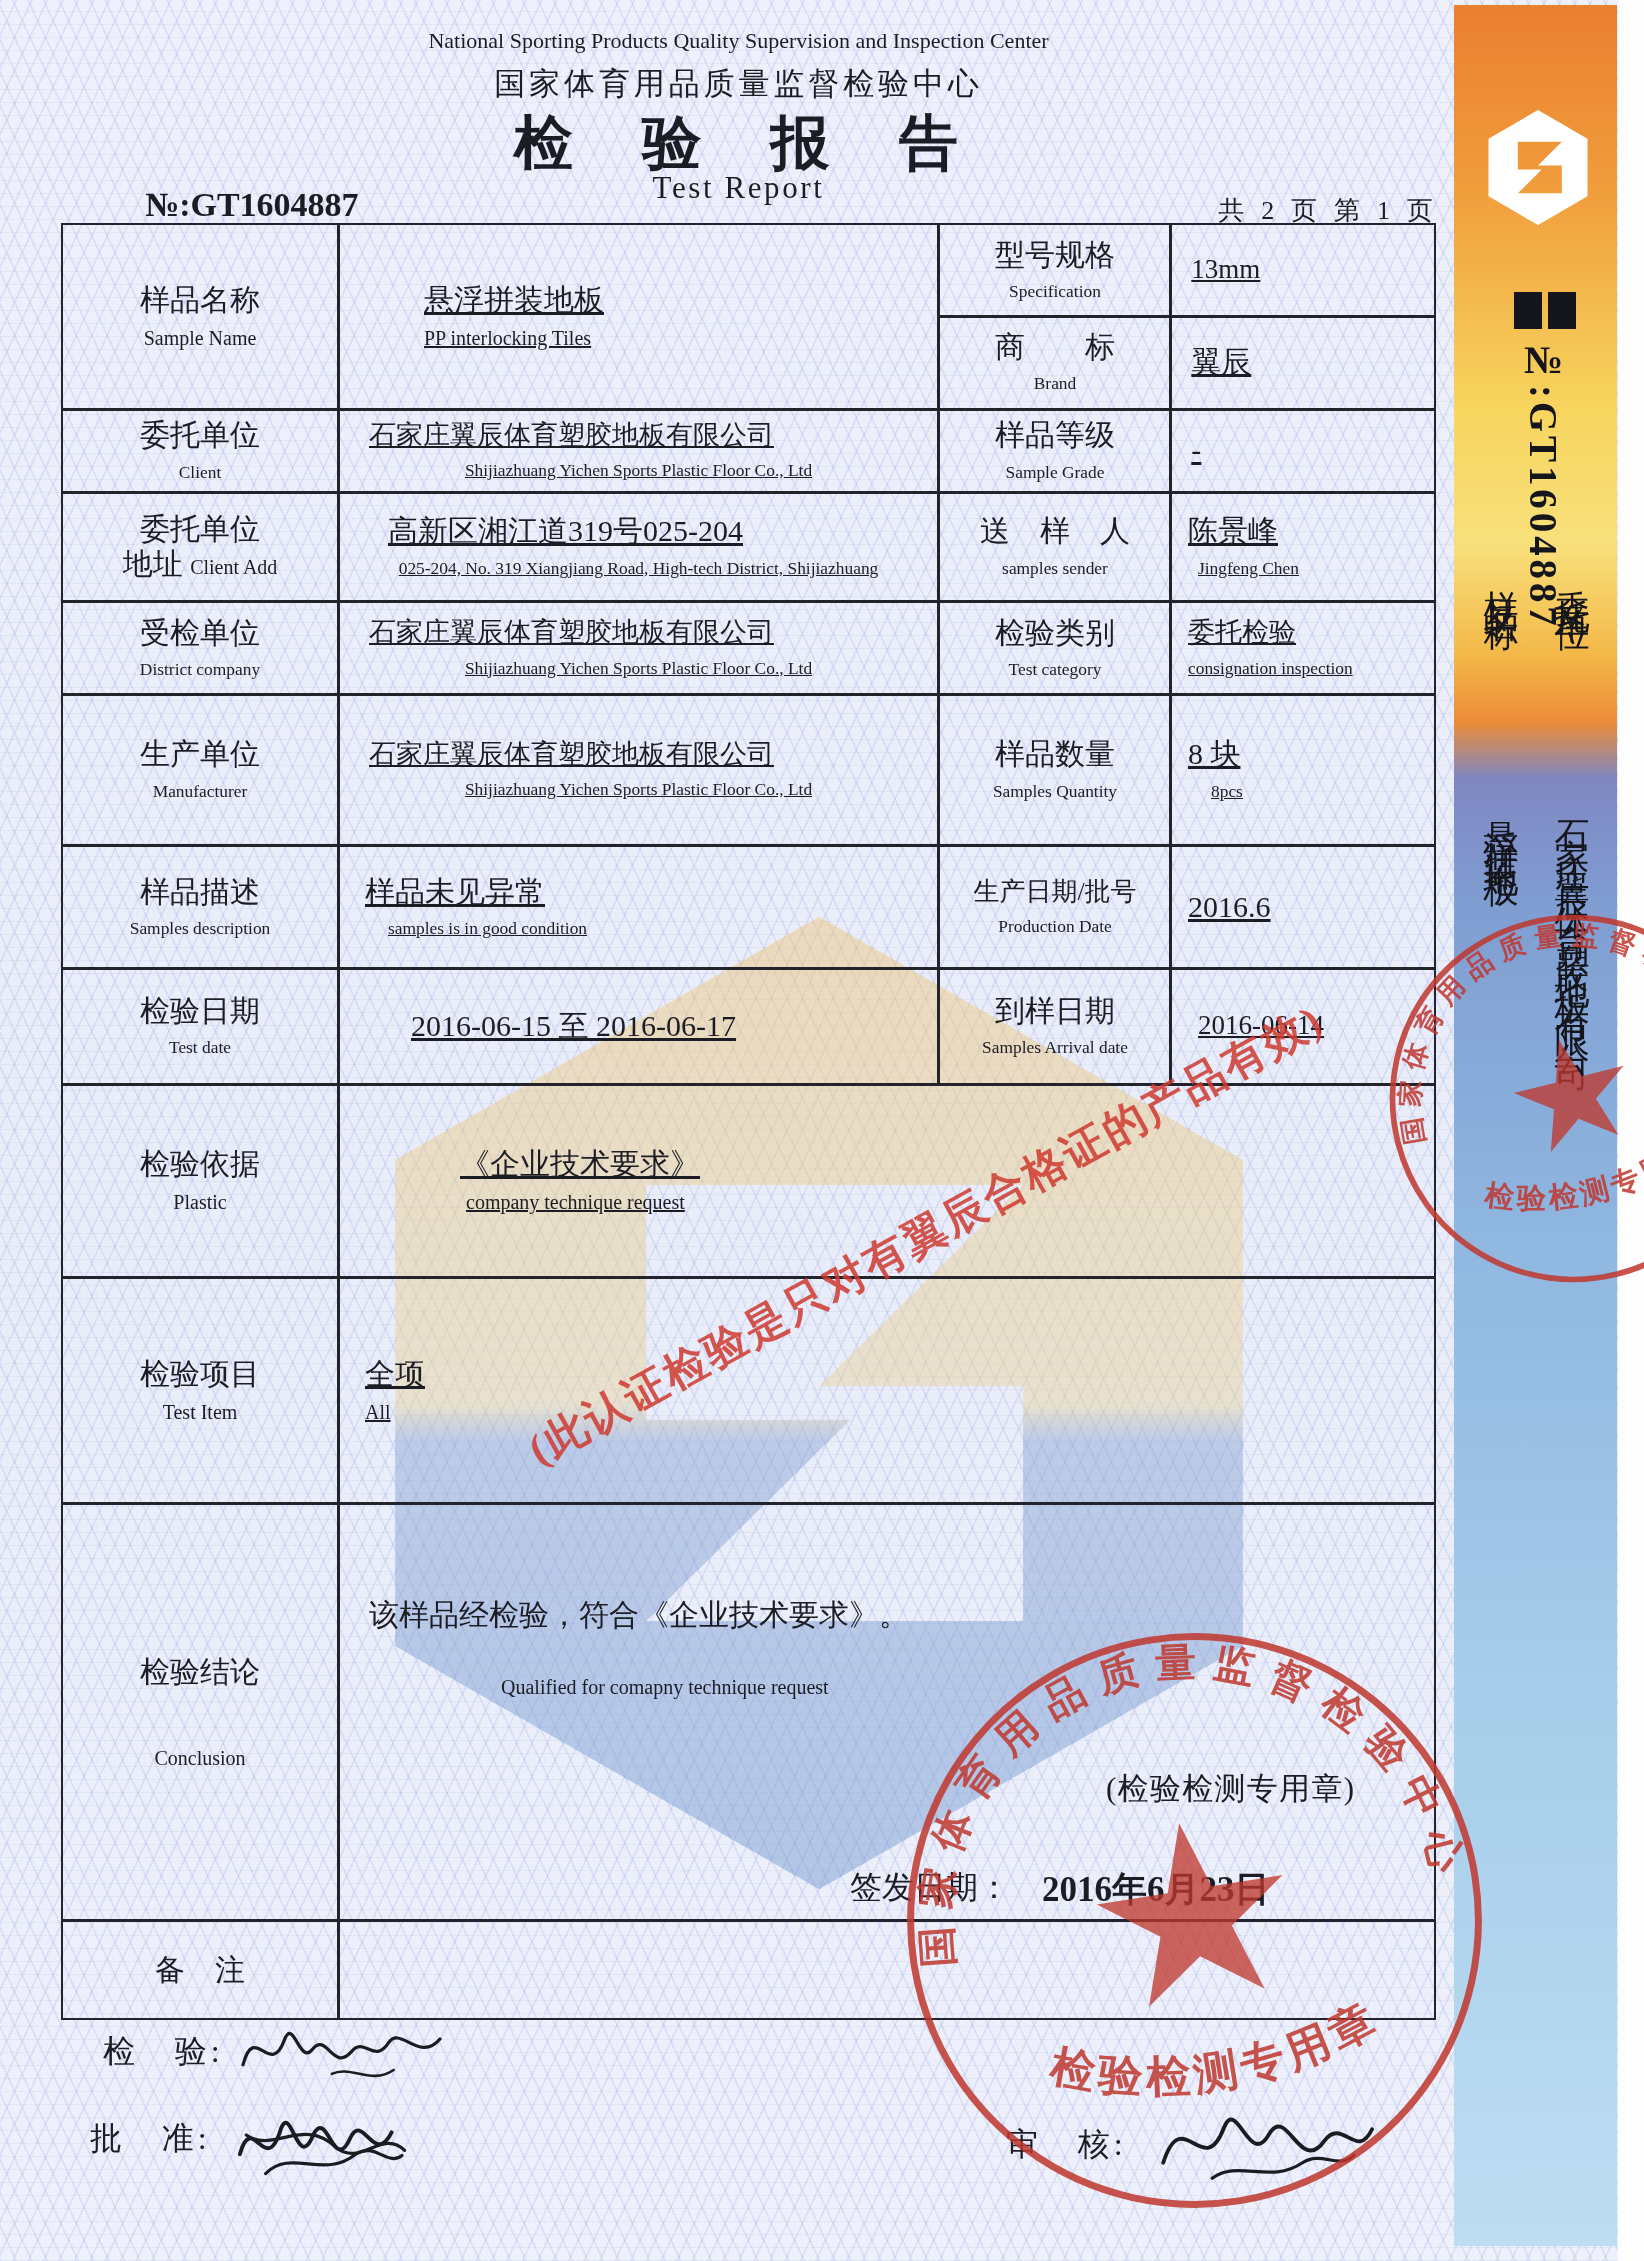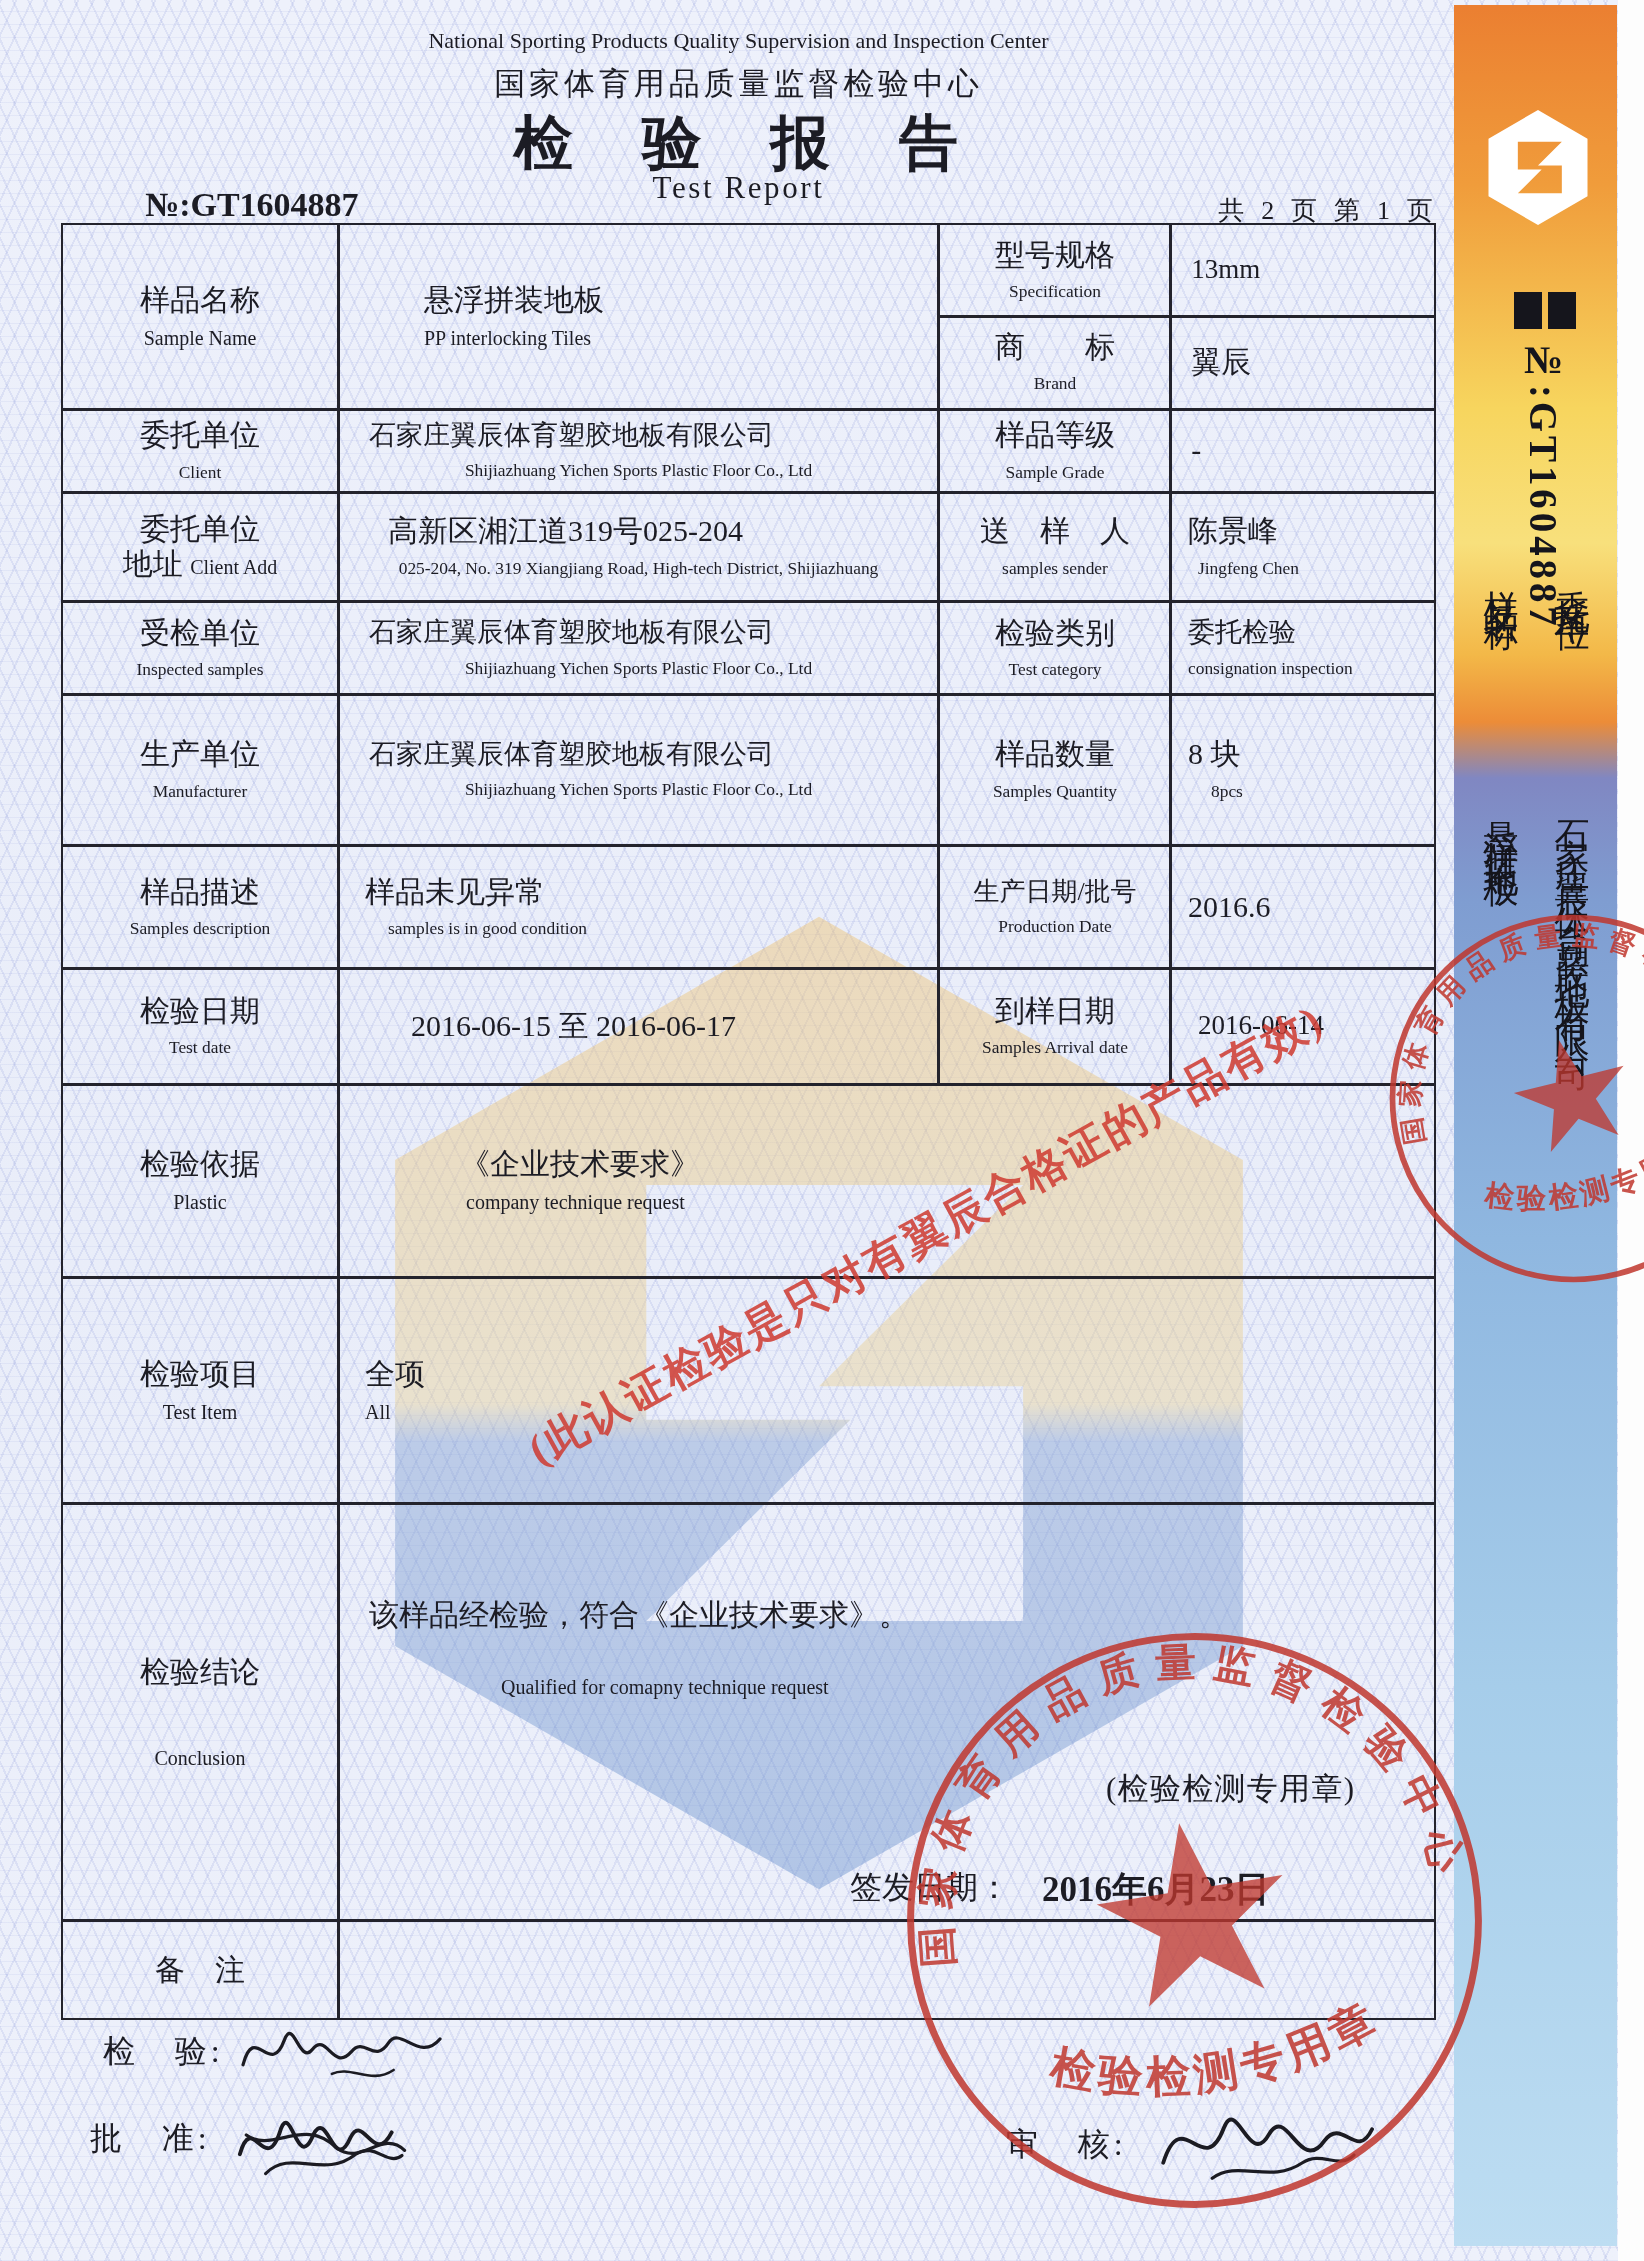--- a/index.html
+++ b/index.html
@@ -19,21 +19,21 @@
   .hdr-title{top:104px;font-size:59px;font-weight:bold;letter-spacing:5.2px;}
   .hdr-sub{top:170px;font-size:31px;letter-spacing:2.6px;}
   .report-no{position:absolute;left:145px;top:186px;font-size:34px;font-weight:bold;z-index:2;}
   .pages{position:absolute;left:1154px;top:193px;width:284px;font-size:26px;letter-spacing:5.2px;z-index:2;text-align:right;}
   
   .tbl{position:absolute;left:61px;top:223px;width:1371px;height:1793px;border:2.6px solid #23232c;z-index:2;}
   .hl,.vl{position:absolute;background:#23232c;}
   .hl{height:2.6px;left:0;width:1371px;}
   .vl{width:2.6px;}
   .cell{position:absolute;display:flex;flex-direction:column;align-items:center;justify-content:center;}
-  .val{align-items:flex-start;}
+  .val{align-items:flex-start;text-decoration:underline;}
   .zh{font-size:30px;line-height:1.15;}
   .en{font-size:20px;margin-top:10.3px;}
   .en27{font-size:17.4px;margin-top:9px;}
   .ctr{align-self:center;}
   .p25{padding-left:16px;}.p30{padding-left:19.3px;}.p40{padding-left:26px;}.p45{padding-left:29px;}
   .p60{padding-left:39px;}.p75{padding-left:48px;}.p95{padding-left:25px;}.p110{padding-left:71px;}
   .p130{padding-left:84px;}.p170{padding-left:120px;}.p195{padding-left:126px;}
   .small-zh{font-size:27px;}
   .conc-zh{position:absolute;left:29px;top:90px;font-size:30px;}
   .conc-en{position:absolute;left:161px;top:171px;font-size:20px;}
@@ -166,21 +166,21 @@
       <div class="zh">送　样　人</div>
       <div class="en27">samples sender</div>
     </div>
     <div class="cell val" style="left:1109px;top:268px;width:262px;height:107px">
       <div class="zh p25">陈景峰</div>
       <div class="en27 p40">Jingfeng Chen</div>
     </div>
 
     <div class="cell" style="left:0;top:378px;width:274px;height:90px">
       <div class="zh">受检单位</div>
-      <div class="en27">Inspected samples</div>
+      <div class="en27">District company</div>
     </div>
     <div class="cell val" style="left:277px;top:378px;width:597px;height:90px">
       <div class="zh small-zh p45">石家庄翼辰体育塑胶地板有限公司</div>
       <div class="en27 ctr">Shijiazhuang Yichen Sports Plastic Floor Co., Ltd</div>
     </div>
     <div class="cell" style="left:877px;top:378px;width:230px;height:90px">
       <div class="zh">检验类别</div>
       <div class="en27">Test category</div>
     </div>
     <div class="cell val" style="left:1109px;top:378px;width:262px;height:90px">

